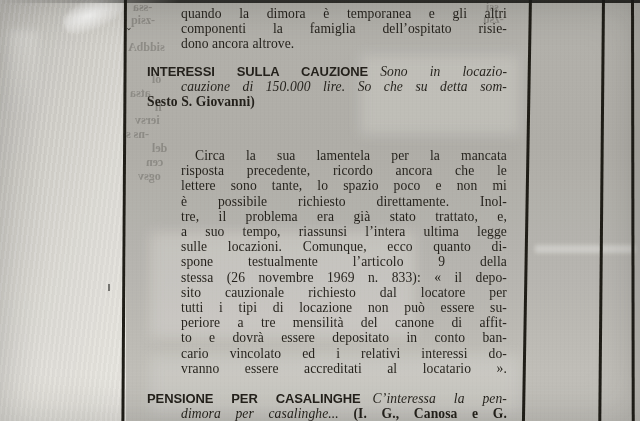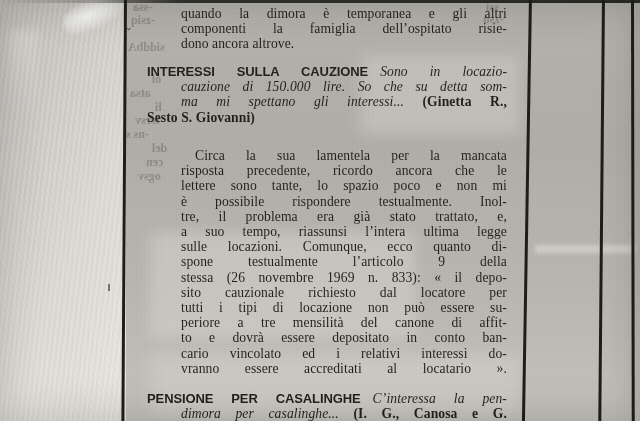--- a/index.html
+++ b/index.html
@@ -121,28 +121,27 @@
 
   <div class="text-col">
     <div class="block b-intro">
         <div class="tl"><span class="s-body">quando la dimora è temporanea e gli altri</span></div>
         <div class="tl"><span class="s-body">componenti la famiglia dell’ospitato risie-</span></div>
         <div class="tl left"><span class="s-body">dono ancora altrove.</span></div>
       </div>
     <div class="block b-qa1">
         <div class="tl out"><span class="s-head">INTERESSI SULLA CAUZIONE</span><span class="s-qi">Sono in locazio-</span></div>
         <div class="tl"><span class="s-qi">cauzione di 150.000 lire. So che su detta som-</span></div>
-        <div class="tl"><span class="s-qi">ma mi spettano gli interessi... </span><span class="s-qb">(Ginetta R.,</span></div>
         <div class="tl left out"><span class="s-qb">Sesto S. Giovanni)</span></div>
       </div>
     <div class="block b-ans1">
         <div class="tl fi"><span class="s-body">Circa la sua lamentela per la mancata</span></div>
         <div class="tl"><span class="s-body">risposta precedente, ricordo ancora che le</span></div>
         <div class="tl"><span class="s-body">lettere sono tante, lo spazio poco e non mi</span></div>
-        <div class="tl"><span class="s-body">è possibile rispondere testualmente. Inol-</span></div>
+        <div class="tl"><span class="s-body">è possibile richiesto direttamente. Inol-</span></div>
         <div class="tl"><span class="s-body">tre, il problema era già stato trattato, e,</span></div>
         <div class="tl"><span class="s-body">a suo tempo, riassunsi l’intera ultima legge</span></div>
         <div class="tl"><span class="s-body">sulle locazioni. Comunque, ecco quanto di-</span></div>
         <div class="tl"><span class="s-body">spone testualmente l’articolo 9 della</span></div>
         <div class="tl"><span class="s-body">stessa (26 novembre 1969 n. 833): « il depo-</span></div>
         <div class="tl"><span class="s-body">sito cauzionale richiesto dal locatore per</span></div>
         <div class="tl"><span class="s-body">tutti i tipi di locazione non può essere su-</span></div>
         <div class="tl"><span class="s-body">periore a tre mensilità del canone di affit-</span></div>
         <div class="tl"><span class="s-body">to e dovrà essere depositato in conto ban-</span></div>
         <div class="tl"><span class="s-body">cario vincolato ed i relativi interessi do-</span></div>

